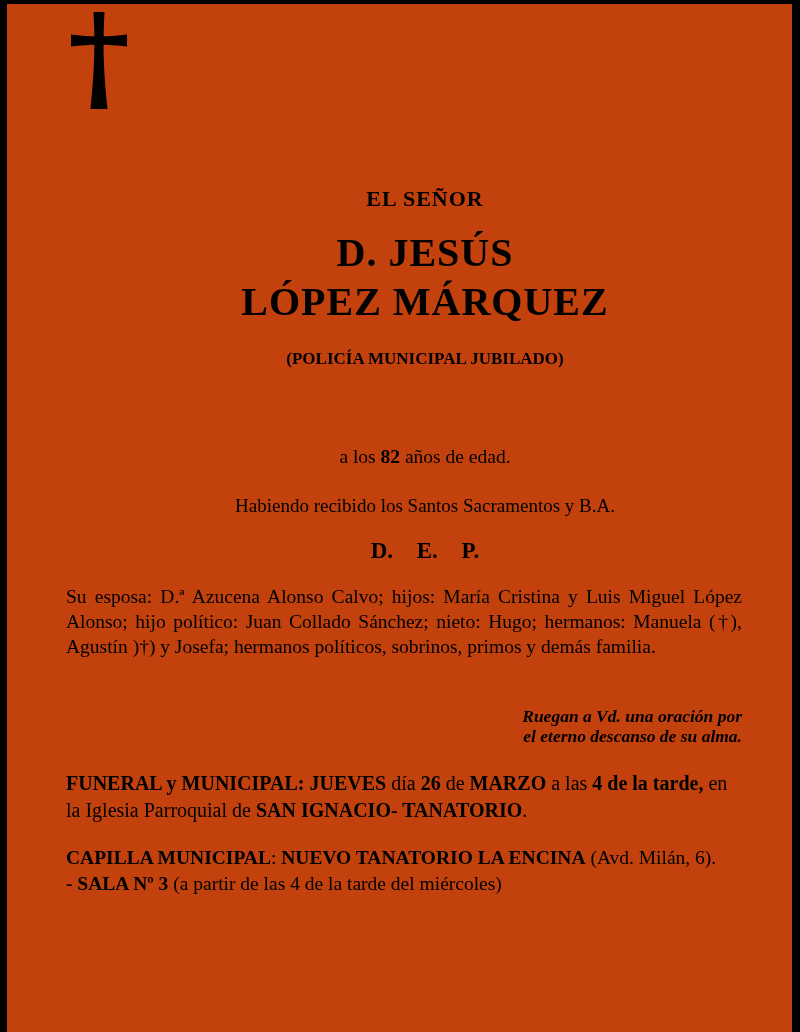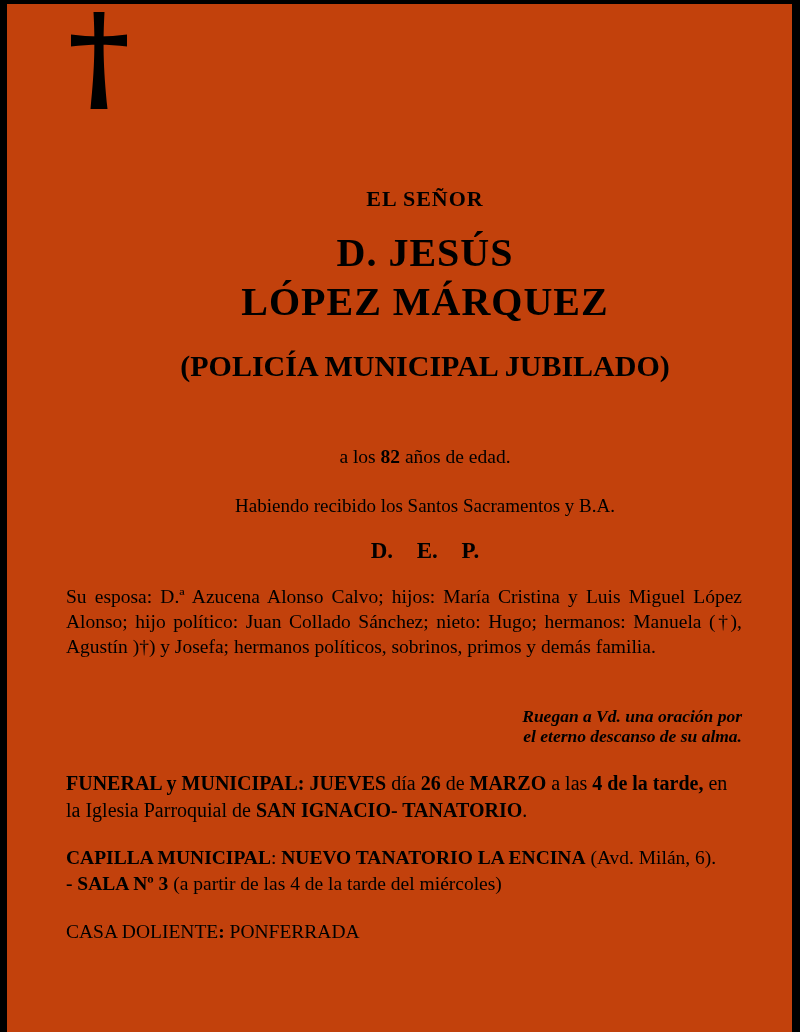--- a/index.html
+++ b/index.html
@@ -22,21 +22,21 @@
   .border-right  { position: absolute; top: 0; right: 0; width: 8px; height: 1032px; background: #000; }
 
   .cross { position: absolute; left: 70px; top: 11px; width: 58px; height: 99px; }
 
   .blk { position: absolute; left: 66px; }
   .center-col { width: 718px; text-align: center; }
   .text-col   { width: 676px; }
 
   .prefix     { top: 186px; font-size: 22px; font-weight: bold; letter-spacing: 1px; }
   .name       { top: 228px; font-size: 40px; font-weight: bold; line-height: 49px; letter-spacing: 1px; }
-  .subtitle   { top: 349px; font-size: 30px; font-weight: bold; }
+  .subtitle   { top: 349px; font-size: 17px; font-weight: bold; }
   .deceased   { top: 403px; font-size: 20px; }
   .age        { top: 446px; font-size: 19.5px; }
   .sacraments { top: 495px; font-size: 19px; }
   .dep        { top: 538px; font-size: 23px; font-weight: bold; word-spacing: 18px; }
   .family     { top: 584px; font-size: 19.5px; line-height: 25px; text-align: justify; }
   .prayer     { top: 706px; font-size: 17.5px; line-height: 20px; font-weight: bold; font-style: italic; text-align: right; }
   .funeral    { top: 770px; font-size: 20px; line-height: 27px; }
   .capilla    { top: 845px; font-size: 19.5px; line-height: 26px; width: 690px; }
   .casa       { top: 921px; font-size: 19.5px; }
 
@@ -76,15 +76,14 @@
 
   <div class="blk text-col prayer">
     <div>Ruegan a Vd. una oración por</div>
     <div>el eterno descanso de su alma.</div>
   </div>
 
   <div class="blk text-col funeral"><span class="b">FUNERAL y MUNICIPAL: JUEVES</span><span> día </span><span class="b">26</span><span> de </span><span class="b">MARZO</span><span> a las </span><span class="b">4 de la tarde,</span><span> en</span><br><span>la Iglesia Parroquial de </span><span class="b">SAN IGNACIO- TANATORIO</span><span>.</span></div>
 
   <div class="blk capilla"><span class="b">CAPILLA MUNICIPAL</span><span>: </span><span class="b">NUEVO TANATORIO LA ENCINA</span><span> (Avd. Milán, 6).</span><br><span class="b">- SALA Nº 3</span><span>  (a partir de las 4 de la tarde del miércoles)</span></div>
 
-  <div class="blk text-col casa"><span>CASA DOLIENTE</span><span class="b">:</span><span> PONFERRADA</span></div>
 
 </div>
 
 </body></html>

